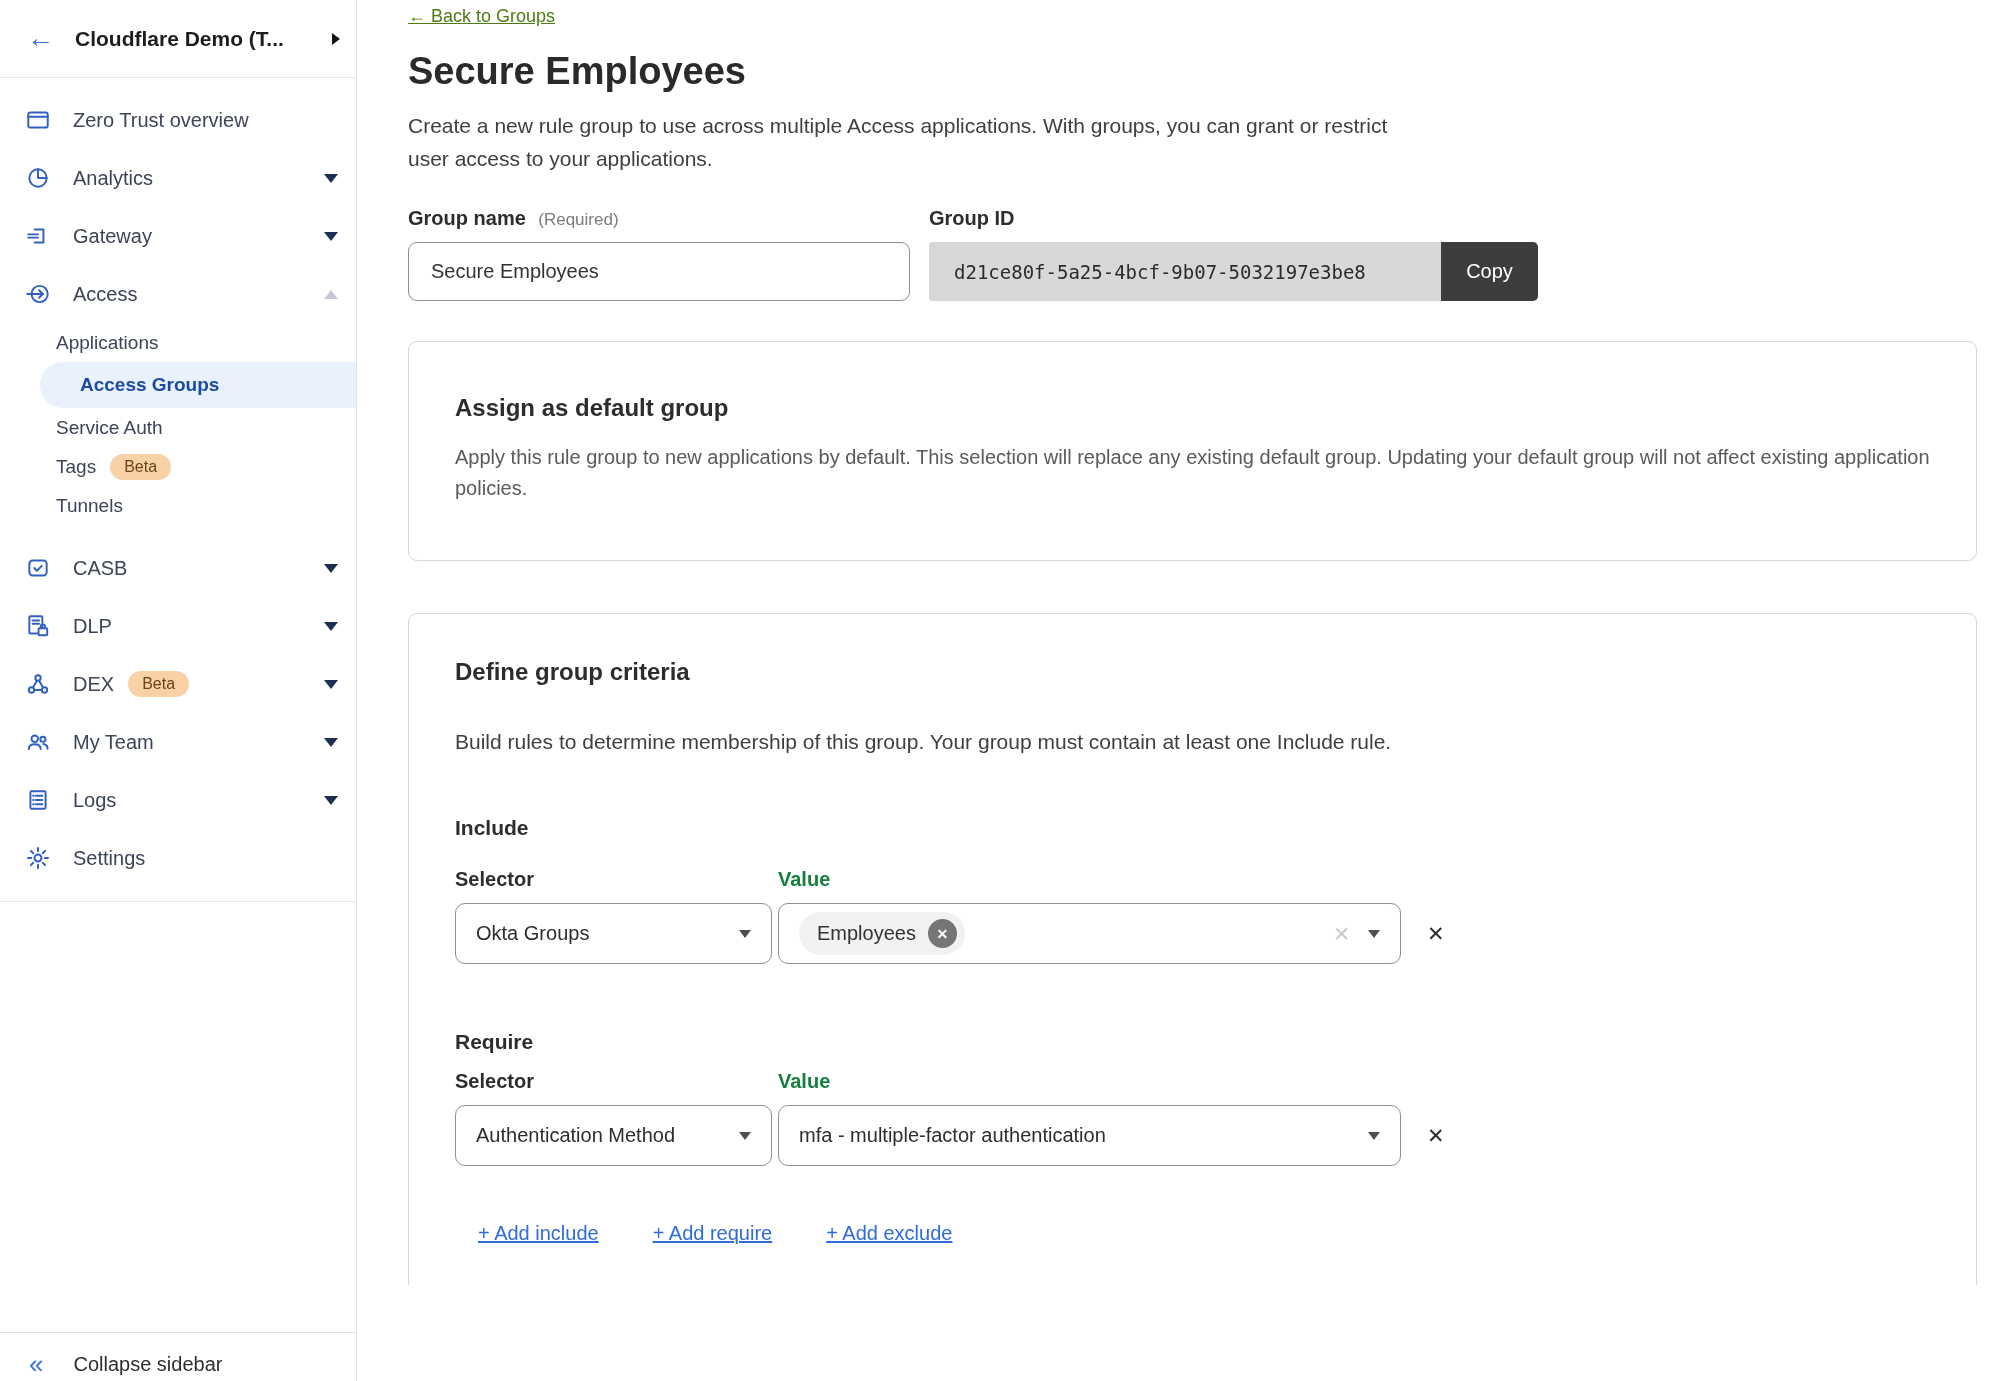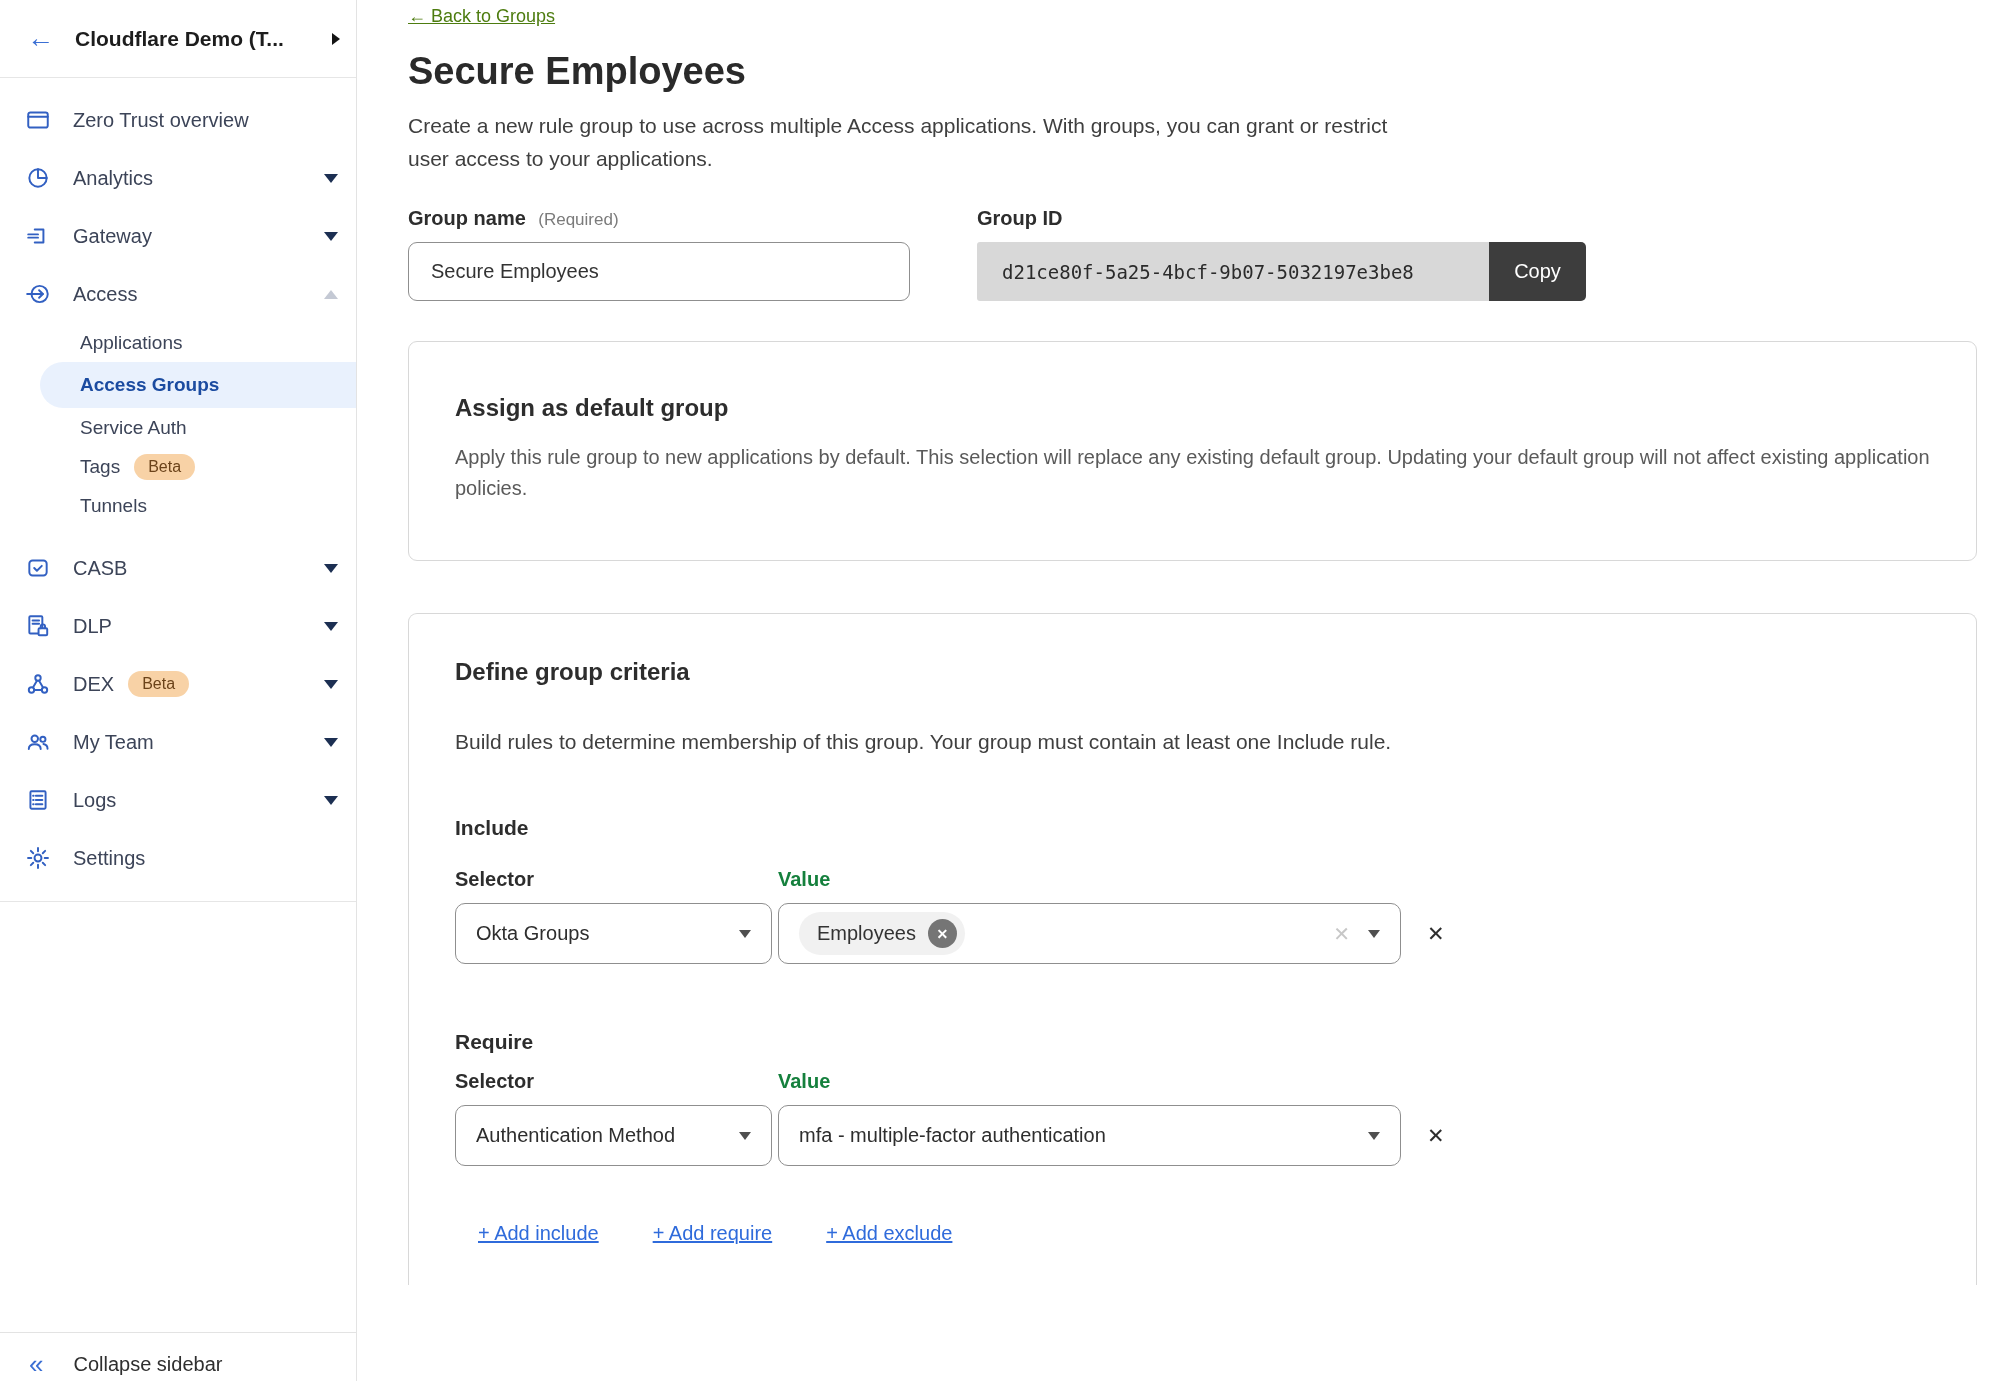--- a/index.html
+++ b/index.html
@@ -21,41 +21,41 @@
     border-left:8px solid #141414; }
   .nav { padding-top:13px; }
   .nav-item { height:58px; display:flex; align-items:center; padding:0 18px 0 25px; cursor:pointer; }
   .nav-item .icon { width:26px; height:26px; color:#3260c2; flex:0 0 26px; }
   .nav-item .lbl { margin-left:22px; font-size:20px; color:#3c4458; flex:1; }
   .tri-down { width:0; height:0; border-left:7px solid transparent; border-right:7px solid transparent;
     border-top:9px solid #1c2f52; }
   .tri-up { width:0; height:0; border-left:7px solid transparent; border-right:7px solid transparent;
     border-bottom:9px solid #c4c9d4; }
   .subnav { display:flex; flex-direction:column; }
-  .sub-item { height:39px; display:flex; align-items:center; padding-left:80px; font-size:19px;
+  .sub-item { height:39px; display:flex; align-items:center; padding-left:56px; font-size:19px;
     color:#3c4458; cursor:pointer; }
   .sub-item.active { margin-left:40px; padding-left:40px; background:#e9f1fd;
     border-radius:23px 0 0 23px; height:46px; font-weight:700; color:#1b4ba0; }
   .badge { margin-left:14px; background:#f8d2a6; color:#6b431a; font-size:16px;
     padding:4px 14px; border-radius:999px; }
   .nav-divider { border-top:1px solid #e6e6e6; margin-top:14px; }
   .sb-footer { position:absolute; left:0; right:0; bottom:0; height:49px;
     border-top:1px solid #e3e3e3; display:flex; align-items:center; padding:14px 0 0 29px; }
   .sb-footer .chev { color:#3b6fd4; font-size:26px; line-height:1; cursor:pointer; }
   .sb-footer .lbl { margin-left:30px; font-size:20px; color:#2f2f2f; }
 
   svg.icon { fill:none; stroke:currentColor; stroke-width:1.8; stroke-linecap:round; stroke-linejoin:round; }
 
   
   .main { flex:1; padding:6px 22px 0 51px; }
   .back-link { display:inline-block; color:#4d7c0f; font-size:18px; text-decoration:underline; cursor:pointer; }
   h1.page-title { margin-top:20px; font-size:38px; line-height:48px; font-weight:700; color:#2a2a2a; }
   .page-desc { margin-top:14px; max-width:980px; font-size:21px; line-height:33px; color:#3f3f3f; }
 
-  .fields-row { margin-top:32px; display:flex; align-items:flex-start;gap:48px; }
+  .fields-row { margin-top:32px; display:flex; align-items:flex-start; }
   .field-label { font-size:20px; font-weight:700; color:#2d2d2d; }
   .req-hint { font-size:17px; font-weight:400; color:#7b7b7b; margin-left:8px; }
   .name-field { width:502px; }
   .name-input { margin-top:12px; width:502px; height:59px; border:1.5px solid #8f8f8f;
     border-radius:9px; padding:0 22px; font-size:20px; color:#333;
     font-family:"Liberation Sans", sans-serif; outline:none; background:#fff; }
   .id-field { margin-left:19px; }
   .id-row { margin-top:12px; display:flex; }
   .id-box { width:512px; height:59px; background:#d8d8d8; border-radius:3px 0 0 3px;
     display:flex; align-items:center; padding:0 25px;

